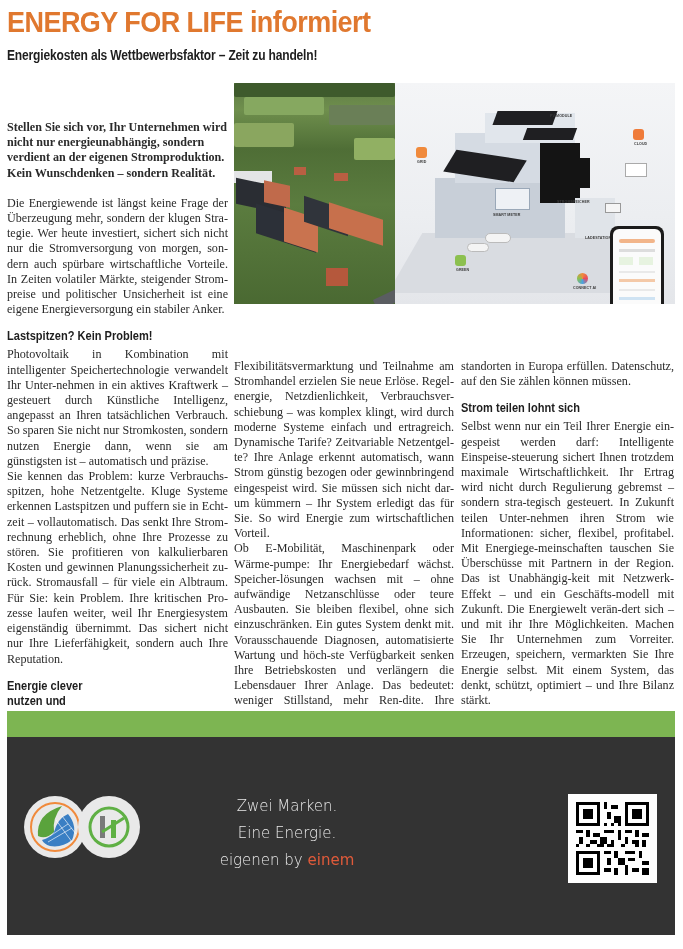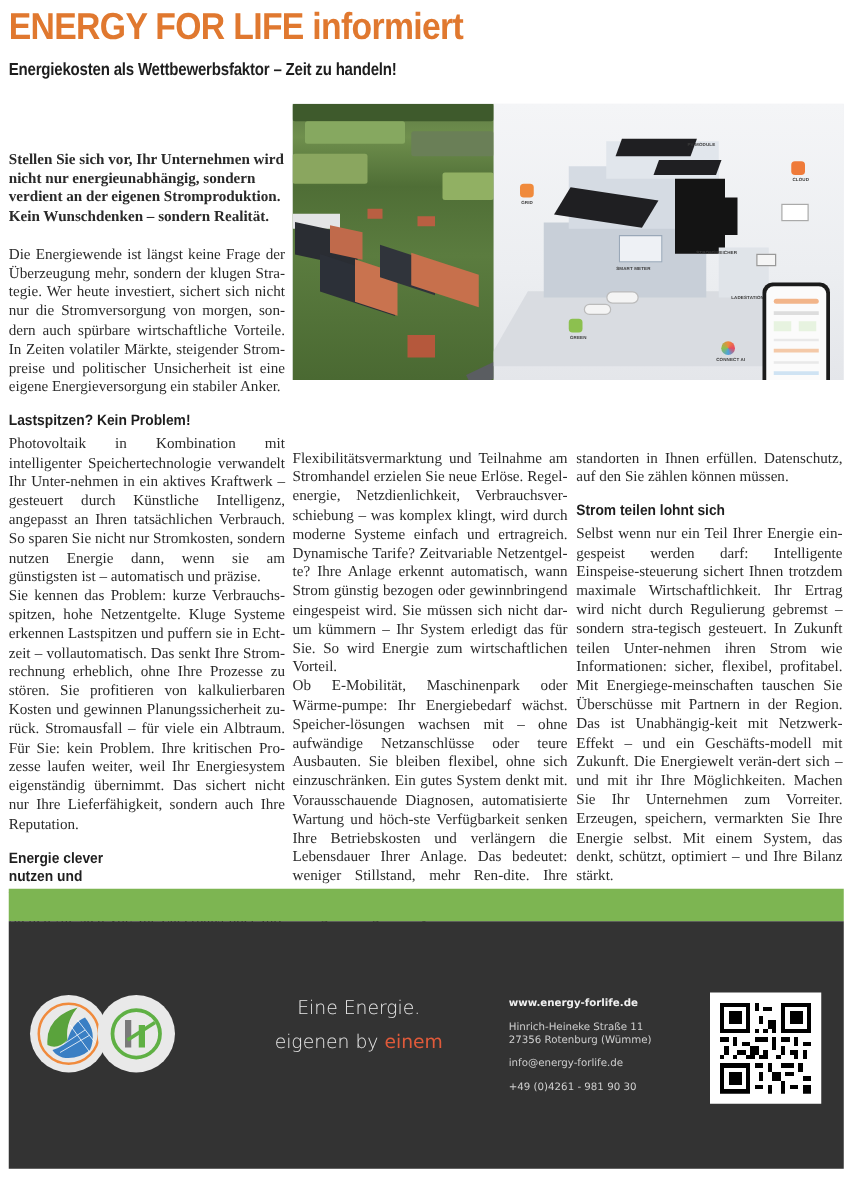--- a/index.html
+++ b/index.html
@@ -124,21 +124,21 @@
     </div>
   </div>
 </div>
 
 <div class="col col2">
   <p>Flexibilitätsvermarktung und Teilnahme am Stromhandel erzielen Sie neue Erlöse. Regel-energie, Netzdienlichkeit, Verbrauchsver-schiebung – was komplex klingt, wird durch moderne Systeme einfach und ertragreich. Dynamische Tarife? Zeitvariable Netzentgel-te? Ihre Anlage erkennt automatisch, wann Strom günstig bezogen oder gewinnbringend eingespeist wird. Sie müssen sich nicht dar-um kümmern – Ihr System erledigt das für Sie. So wird Energie zum wirtschaftlichen Vorteil.</p>
   <p>Ob E-Mobilität, Maschinenpark oder Wärme-pumpe: Ihr Energiebedarf wächst. Speicher-lösungen wachsen mit – ohne aufwändige Netzanschlüsse oder teure Ausbauten. Sie bleiben flexibel, ohne sich einzuschränken. Ein gutes System denkt mit. Vorausschauende Diagnosen, automatisierte Wartung und höch-ste Verfügbarkeit senken Ihre Betriebskosten und verlängern die Lebensdauer Ihrer Anlage. Das bedeutet: weniger Stillstand, mehr Ren-dite. Ihre Daten sind wertvoll – und bleiben es. Energiemanagementsysteme sollten heute höchste Cybersecurity Standards mit Server-</p>
 </div>
 
 <div class="col col3">
-  <p>standorten in Ihnen erfüllen. Datenschutz, auf den Sie zählen können müssen.</p>
+  <p>standorten in Europa erfüllen. Datenschutz, auf den Sie zählen können müssen.</p>
   <p class="h first-after">Strom teilen lohnt sich</p>
   <p>Selbst wenn nur ein Teil Ihrer Energie ein-gespeist werden darf: Intelligente Einspeise-steuerung sichert Ihnen trotzdem maximale Wirtschaftlichkeit. Ihr Ertrag wird nicht durch Regulierung gebremst – sondern stra-tegisch gesteuert. In Zukunft teilen Unter-nehmen ihren Strom wie Informationen: sicher, flexibel, profitabel. Mit Energiege-meinschaften tauschen Sie Überschüsse mit Partnern in der Region. Das ist Unabhängig-keit mit Netzwerk-Effekt – und ein Geschäfts-modell mit Zukunft. Die Energiewelt verän-dert sich – und mit ihr Ihre Möglichkeiten. Machen Sie Ihr Unternehmen zum Vorreiter. Erzeugen, speichern, vermarkten Sie Ihre Energie selbst. Mit einem System, das denkt, schützt, optimiert – und Ihre Bilanz stärkt.</p>
   <p class="closing">Jetzt ist die Zeit für kluge Entscheidungen, um die Unabhängigkeit und Wettbewerbs-fähigkeit zu steigern. (pr/hg)</p>
 </div>
 
 <div class="band"></div>
 <div class="footer">
   <div class="logos">
     <div class="logo-circle" style="left:0;top:14px;">
       <svg width="62" height="62" viewBox="0 0 62 62">
@@ -157,33 +157,25 @@
       <svg width="62" height="62" viewBox="0 0 62 62">
         <circle cx="31" cy="31" r="19" fill="none" stroke="#5fb044" stroke-width="3"></circle>
         <rect x="22" y="20" width="5" height="22" fill="#7a7a7a"></rect>
         <rect x="33" y="24" width="5" height="18" fill="#5fb044"></rect>
         <line x1="24" y1="36" x2="46" y2="22" stroke="#5fb044" stroke-width="3"></line>
       </svg>
     </div>
   </div>
 
   <div class="tag">
+    <div>Zwei Marken.</div>
     <div>Eine Energie.</div>
     <div><span>eigenen by</span> <span class="neoom">einem</span></div>
   </div>
 
-  <div class="contact">
-    <div class="web">www.energy-forlife.de</div>
-    <div class="addr">
-      <div>Hinrich-Heineke Straße 11</div>
-      <div>27356 Rotenburg (Wümme)</div>
-    </div>
-    <div class="mail">info@energy-forlife.de</div>
-    <div>+49 (0)4261 - 981 90 30</div>
-  </div>
 
   <div class="qr">
     <svg viewBox="0 0 21 21" shape-rendering="crispEdges">
       <rect x="0" y="0" width="7" height="7" fill="#000"></rect>
         <rect x="1" y="1" width="5" height="5" fill="#fff"></rect>
         <rect x="2" y="2" width="3" height="3" fill="#000"></rect>
       <rect x="14" y="0" width="7" height="7" fill="#000"></rect>
         <rect x="15" y="1" width="5" height="5" fill="#fff"></rect>
         <rect x="16" y="2" width="3" height="3" fill="#000"></rect>
       <rect x="0" y="14" width="7" height="7" fill="#000"></rect>

